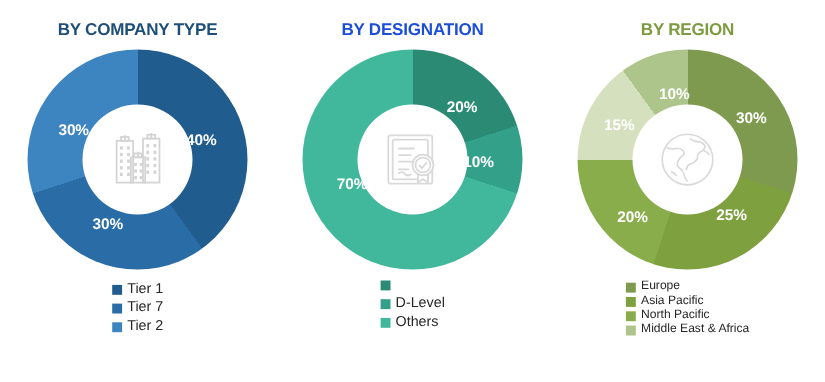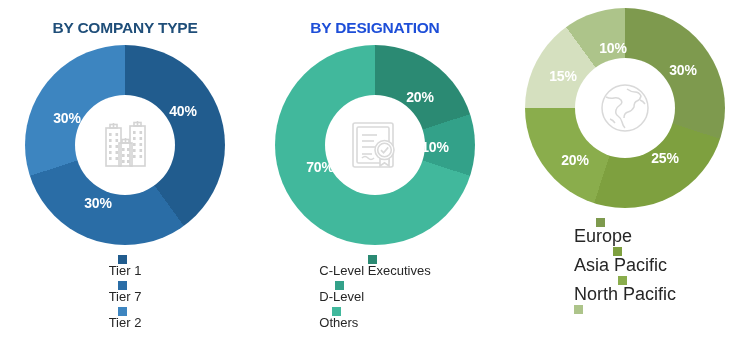--- a/index.html
+++ b/index.html
@@ -75,41 +75,41 @@
     letter-spacing: -0.1px;
   }
   .legend {
     margin-top: 10px;
     display: flex;
     flex-direction: column;
     align-items: flex-start;
   }
   .legend-item {
     display: flex;
-    flex-direction: column;
-    align-items: center;
+    flex-direction: row;
+    align-items: flex-end;
     line-height: 1;
     margin-bottom: 4px;
   }
   .legend-swatch {
     width: 9px;
     height: 9px;
     margin-right: 5px;
     flex: 0 0 auto;
   }
   .legend-label {
     font-size: 13px;
     color: #262626;
     white-space: nowrap;
   }
   .legend-tier .legend-label {
     font-size: 13px;
   }
   .legend-region .legend-item { margin-bottom: 2px; }
-  .legend-region .legend-label { font-size: 18px; }
+  .legend-region .legend-label { font-size: 11px; }
 </style>
 </head>
 <body>
 
 <div class="board">
 
   <div class="panel">
     <div class="panel-title" style="color: rgb(31, 78, 121);">BY COMPANY TYPE</div>
     <div class="donut-wrap">
       <div class="donut" id="donut0" style="background: conic-gradient(rgb(33, 92, 142) 0deg, rgb(33, 92, 142) 144deg, rgb(42, 109, 166) 144deg, rgb(42, 109, 166) 252deg, rgb(61, 133, 192) 252deg, rgb(61, 133, 192) 360deg);"></div>
@@ -151,21 +151,21 @@
               <rect x="28" y="34" width="2.6" height="3"></rect>
                 <rect x="33" y="34" width="2.6" height="3"></rect>
               <rect x="28" y="40" width="2.6" height="3"></rect>
                 <rect x="33" y="40" width="2.6" height="3"></rect>
               <rect x="28" y="46" width="2.6" height="3"></rect>
                 <rect x="33" y="46" width="2.6" height="3"></rect>
             </g>
           </svg>
         </span>
       </div>
-      <div class="slice-label" style="left:158px;top:66px">40%</div>
+      <div class="slice-label" style="left:158px;top:82px">40%</div>
       <div class="slice-label" style="left:73px;top:158px">30%</div>
       <div class="slice-label" style="left:42px;top:73px">30%</div>
     </div>
     <div class="legend legend-tier">
       <div class="legend-item">
         <span class="legend-swatch" style="background:#215c8e"></span>
         <span class="legend-label">Tier  1</span>
       </div>
       <div class="legend-item">
         <span class="legend-swatch" style="background:#2a6da6"></span>
@@ -203,34 +203,34 @@
           </svg>
         </span>
       </div>
       <div class="slice-label" style="left:145px;top:52px">20%</div>
       <div class="slice-label" style="left:160px;top:102px">10%</div>
       <div class="slice-label" style="left:45px;top:122px">70%</div>
     </div>
     <div class="legend">
       <div class="legend-item">
         <span class="legend-swatch" style="background:#2b8a73"></span>
-        <span class="legend-label">C-Level Executives</span>
       </div>
       <div class="legend-item">
         <span class="legend-swatch" style="background:#33a189"></span>
         <span class="legend-label">D-Level</span>
       </div>
       <div class="legend-item">
         <span class="legend-swatch" style="background:#41b89c"></span>
         <span class="legend-label">Others</span>
       </div>
     </div>
   </div>
 
   <div class="panel">
+    <div class="panel-title" style="color: rgb(125, 155, 63);">BY REGION</div>
     <div class="donut-wrap">
       <div class="donut" id="donut2" style="background: conic-gradient(rgb(126, 154, 78) 0deg, rgb(126, 154, 78) 108deg, rgb(126, 160, 63) 108deg, rgb(126, 160, 63) 198deg, rgb(138, 173, 76) 198deg, rgb(138, 173, 76) 270deg, rgb(213, 224, 191) 270deg, rgb(213, 224, 191) 324deg, rgb(173, 196, 138) 324deg, rgb(173, 196, 138) 360deg);"></div>
       <div class="donut-hole">
         <span>
           <svg width="58" height="58" viewBox="0 0 58 58">
             <g fill="none" stroke="#d9d9d9" stroke-width="1.5">
               <circle cx="29" cy="29" r="23"></circle>
               <path d="M10 18 q4 2 8 1 t7 2 q2 3 -1 5 t-4 5 q-1 4 2 6 t4 6 q1 4 3 6"></path>
               <path d="M31 10 q4 3 8 3 t6 4 q-1 4 -4 5 t-3 6 q-2 4 -6 5 t-4 6"></path>
               <path d="M44 21 q3 1 5 4"></path>
@@ -253,17 +253,18 @@
       <div class="legend-item">
         <span class="legend-swatch" style="background:#7ea03f"></span>
         <span class="legend-label">Asia Pacific</span>
       </div>
       <div class="legend-item">
         <span class="legend-swatch" style="background:#8aad4c"></span>
         <span class="legend-label">North Pacific</span>
       </div>
       <div class="legend-item">
         <span class="legend-swatch" style="background:#adc48a"></span>
+        <span class="legend-label">Middle East &amp; Africa</span>
       </div>
     </div>
   </div>
 
 </div>
 
 </body></html>

